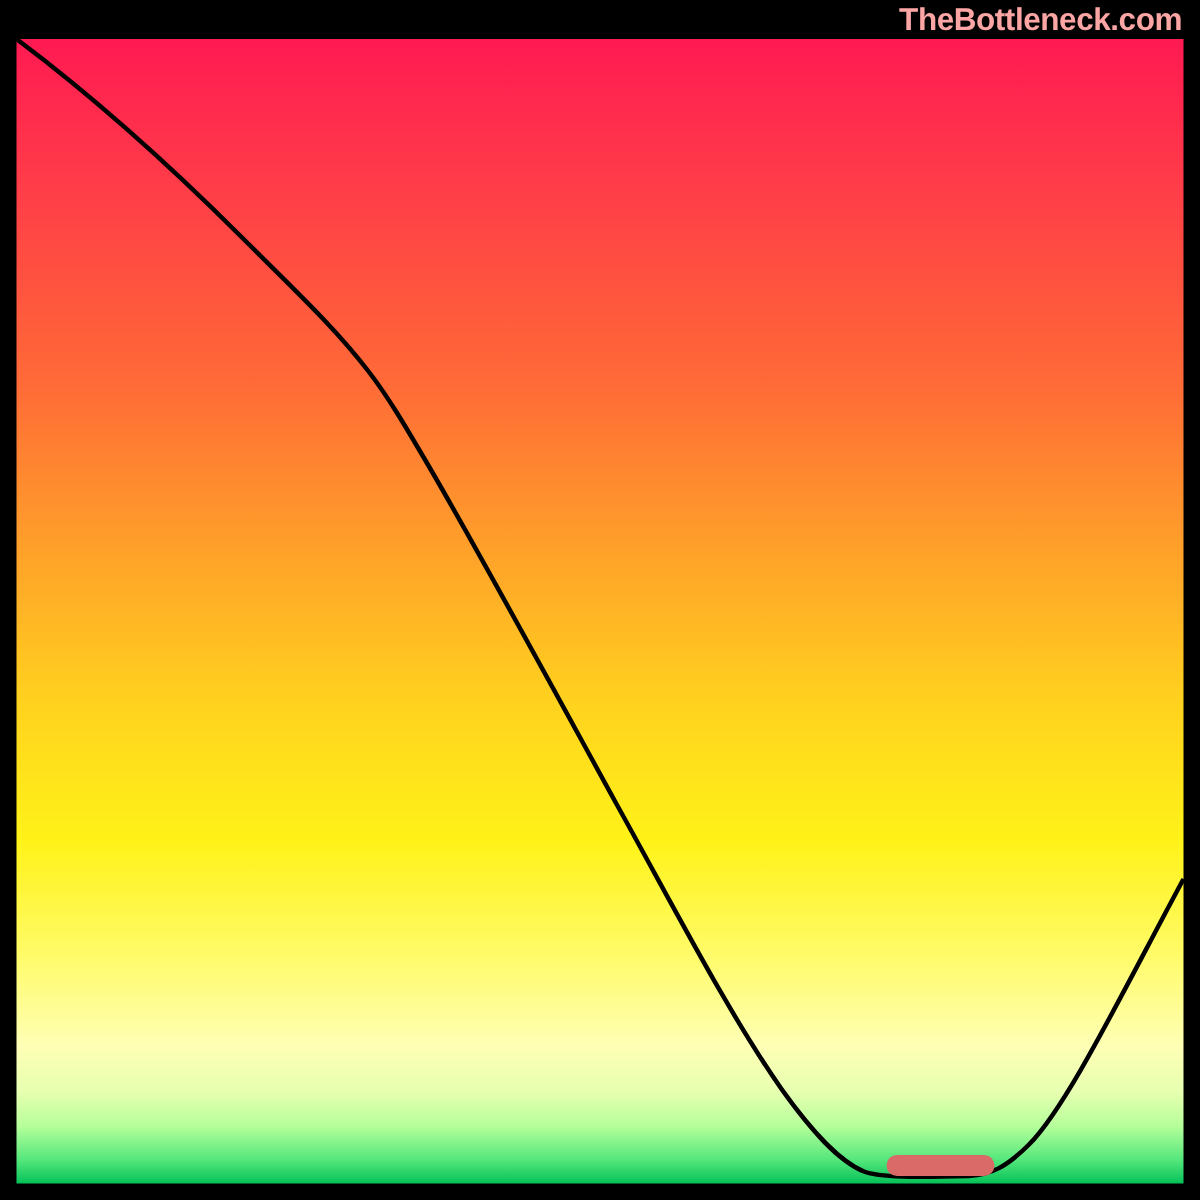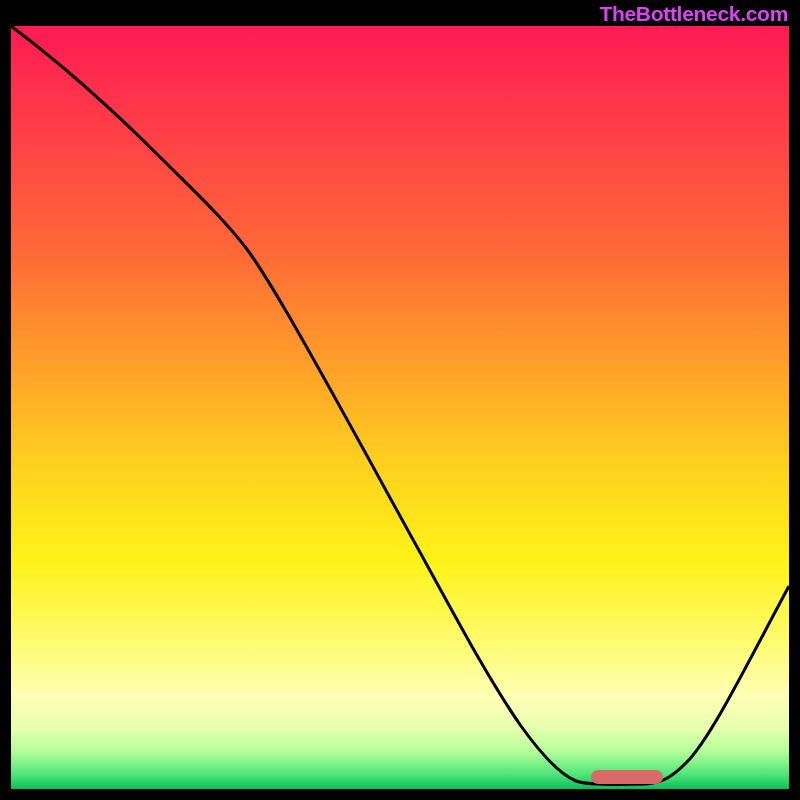--- a/index.html
+++ b/index.html
@@ -40,21 +40,21 @@
   }
   svg.curve {
     position: absolute;
     left: 0; top: 0; width: 100%; height: 100%;
     overflow: visible;
   }
   .watermark {
     position: absolute;
     top: 2px;
     right: 12px;
-    color: #d946ef;
+    color: #fca5a5;
     font-weight: bold;
     font-size: 21px;
     letter-spacing: -0.3px;
   }
   .marker {
     position: absolute;
     background: #d96a68;
     border-radius: 7px;
     height: 14px;
   }

